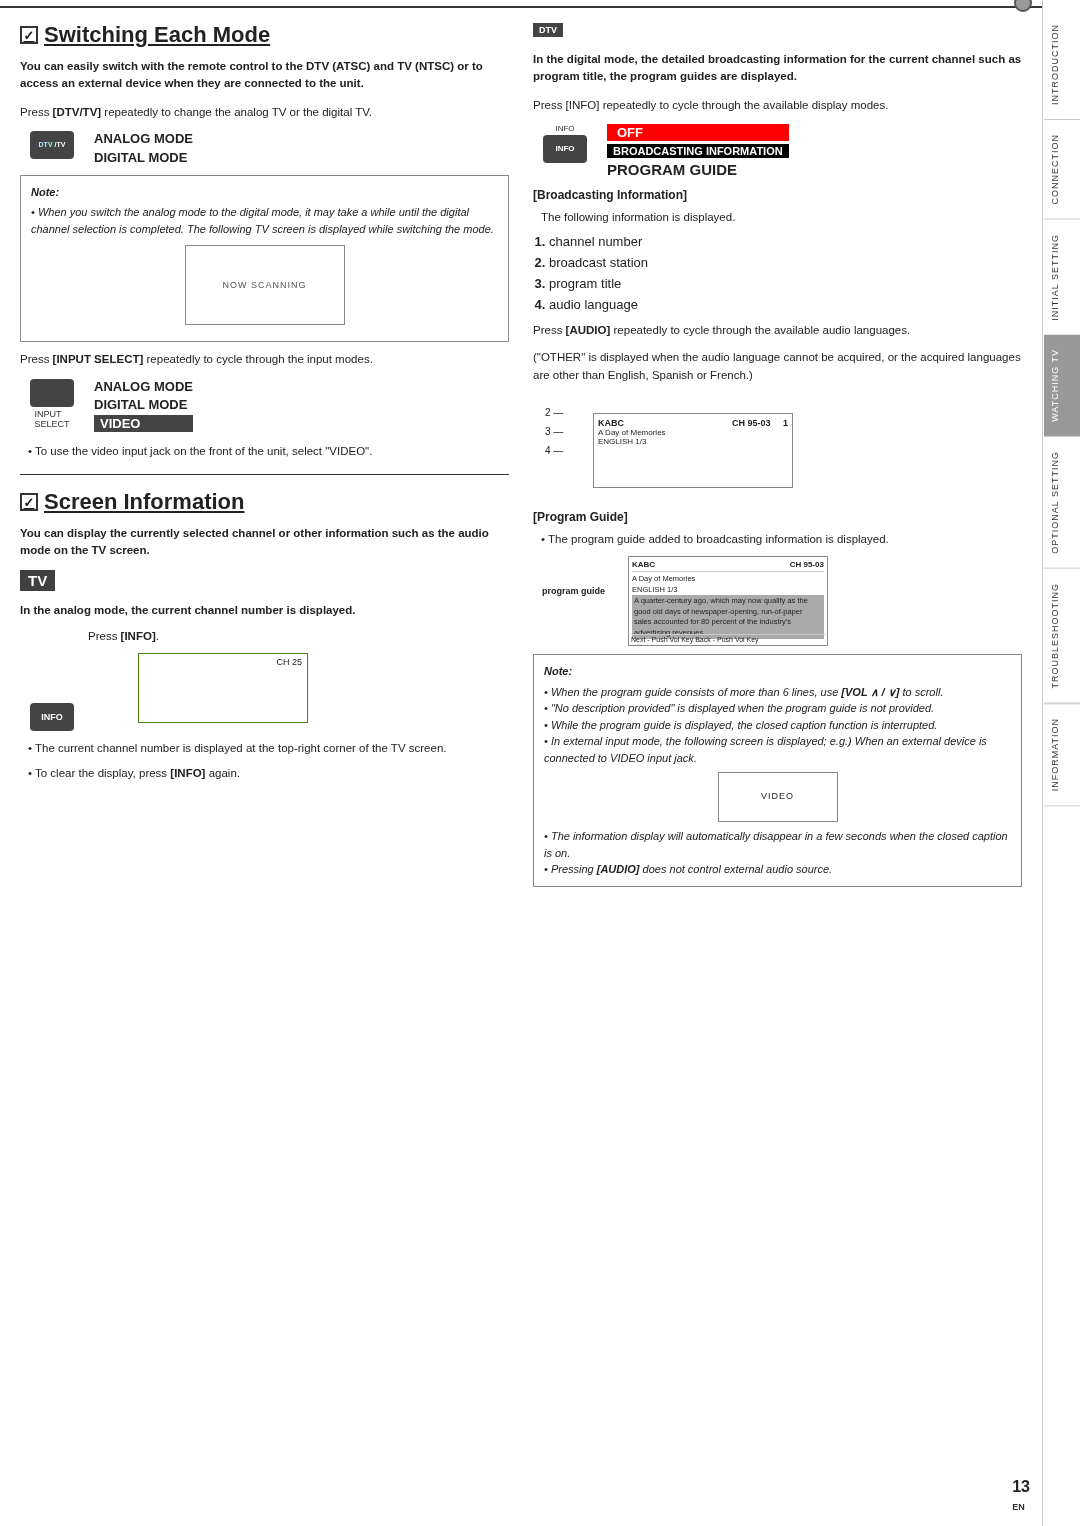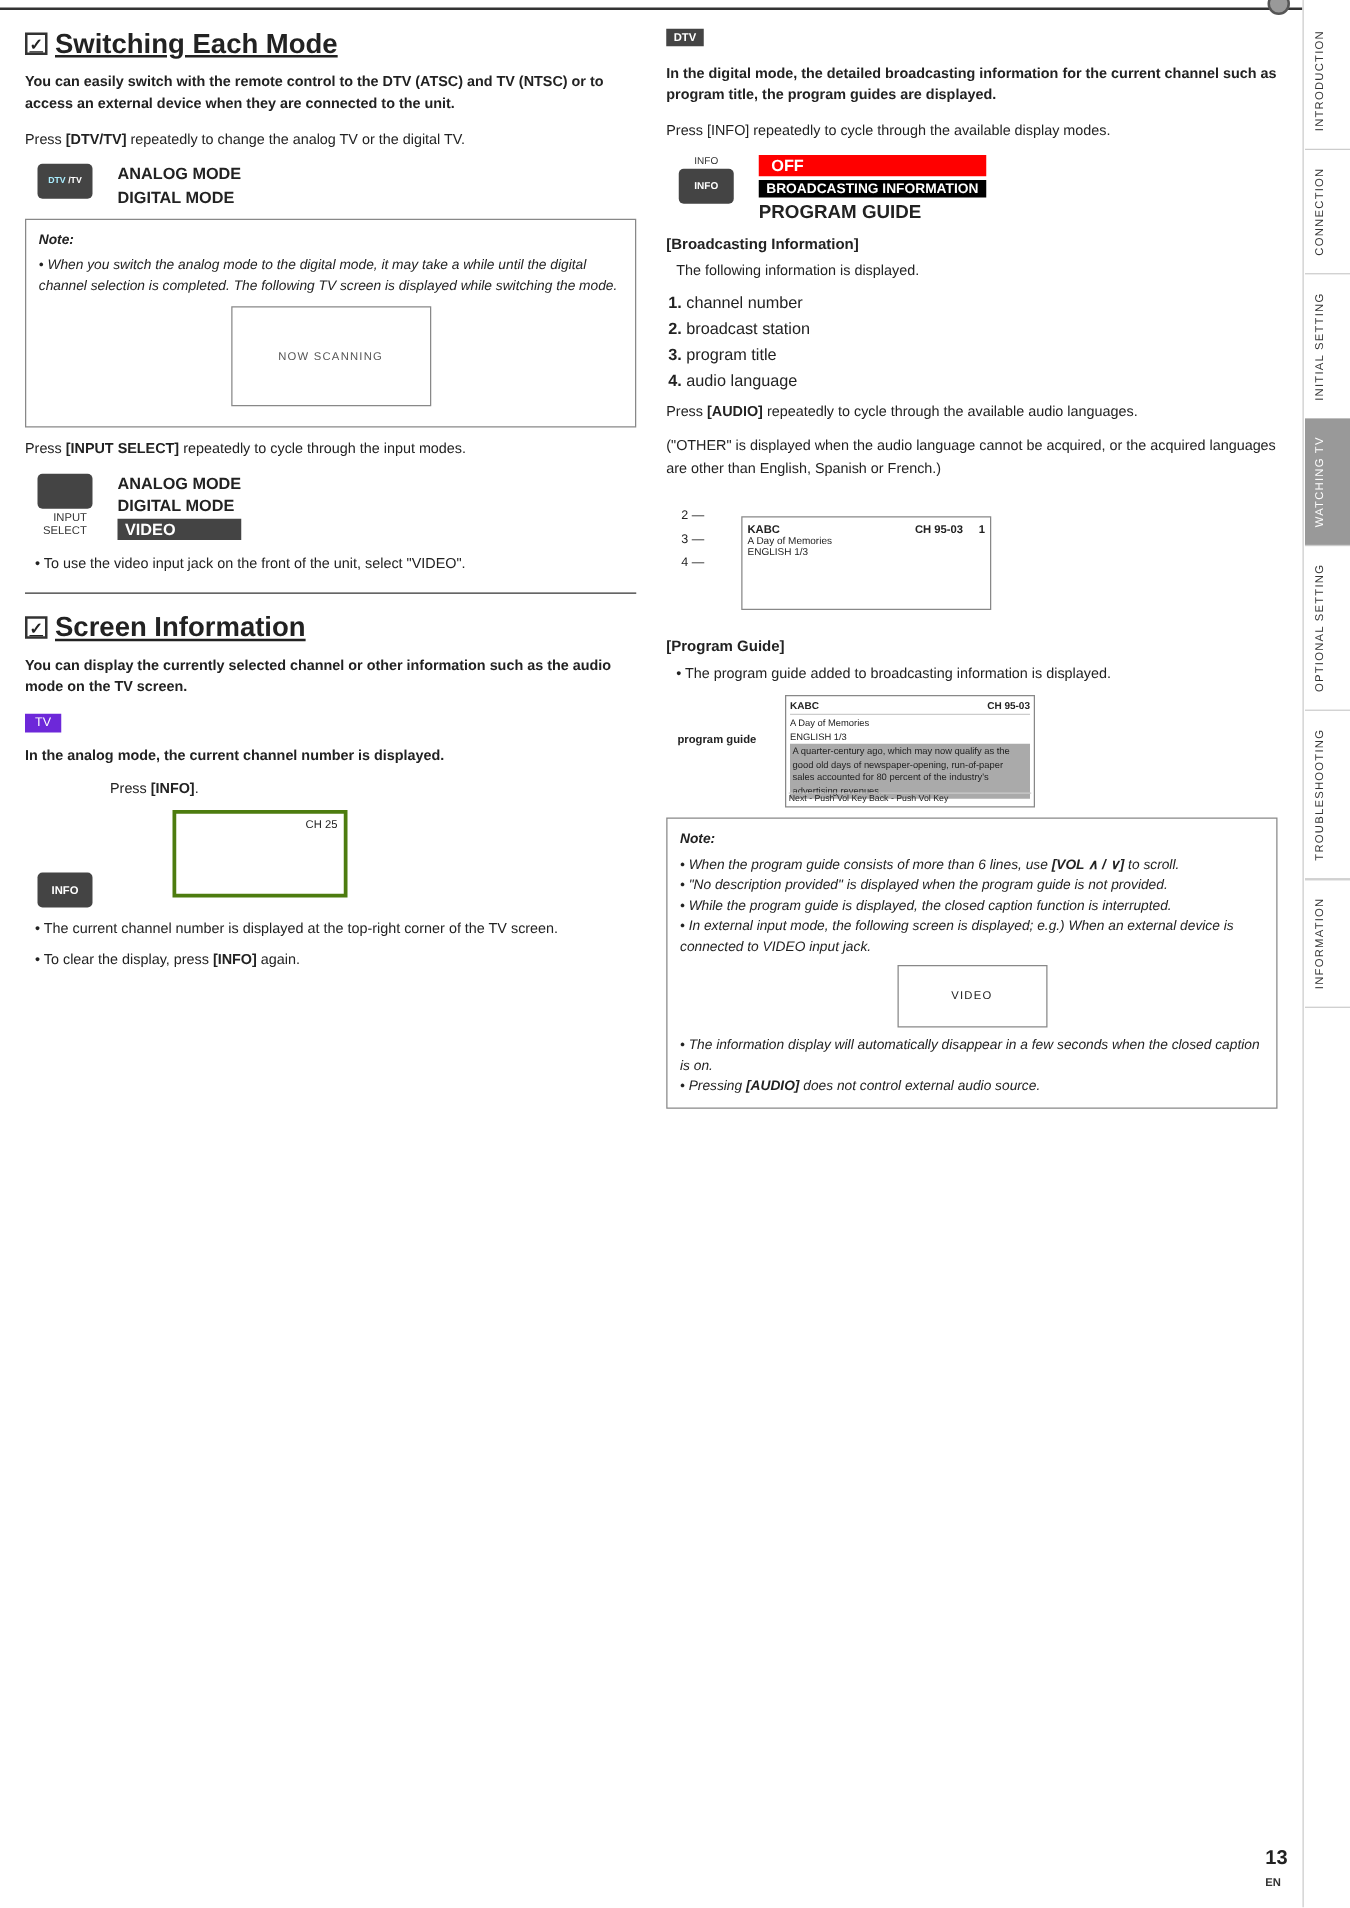--- a/index.html
+++ b/index.html
@@ -144,21 +144,21 @@
     .mode-button-group {
       display: flex;
       flex-direction: column;
       align-items: center;
       gap: 2px;
     }
 
     .mode-btn-label {
       font-size: 9px;
       color: #333;
-      text-align: right;
+      text-align: left;
     }
 
     .mode-btn {
       width: 44px;
       height: 28px;
       background: #444;
       border-radius: 4px;
       display: flex;
       flex-direction: column;
       align-items: center;
@@ -434,33 +434,33 @@
     .guide-label {
       position: absolute;
       left: -46px;
       top: 30px;
       font-size: 9px;
       font-weight: bold;
     }
 
     
     .tv-badge {
-      background: #6d28d9;
+      background: #404040;
       color: #fff;
-      font-size: 10px;
-      font-weight: normal;
+      font-size: 15px;
+      font-weight: bold;
       padding: 2px 8px;
       display: inline-block;
       margin-bottom: 6px;
     }
 
     
     .ch25-screen {
-      border: 3px solid #4d7c0f;
-      width: 140px;
+      border: 1px solid #4d7c0f;
+      width: 170px;
       height: 70px;
       margin: 8px 0 8px 50px;
       display: flex;
       align-items: flex-start;
       justify-content: flex-end;
       padding: 3px 5px;
       font-size: 9px;
     }
 
     

